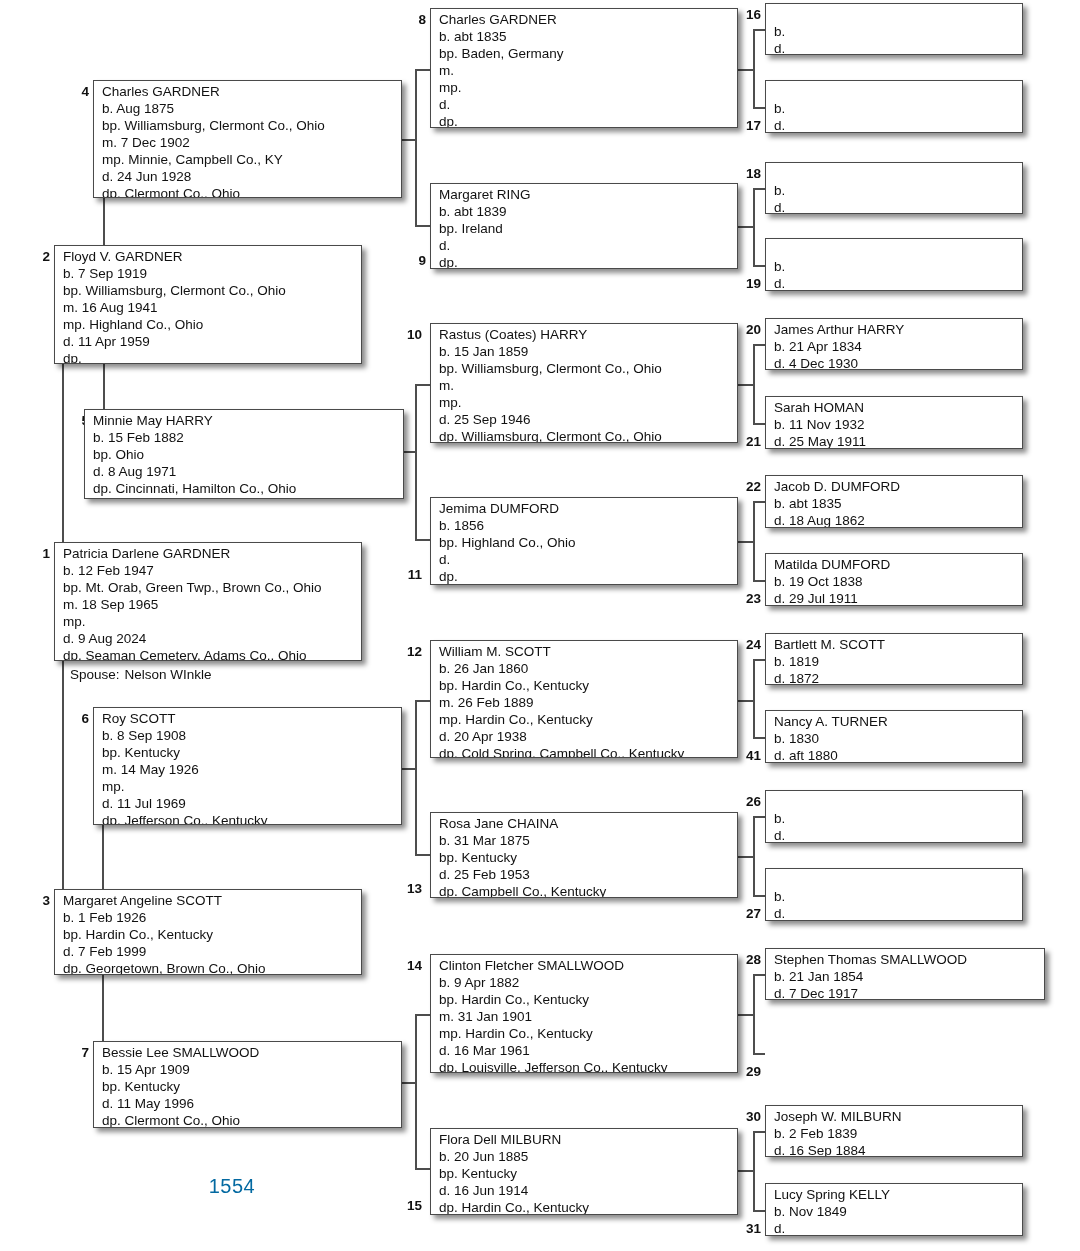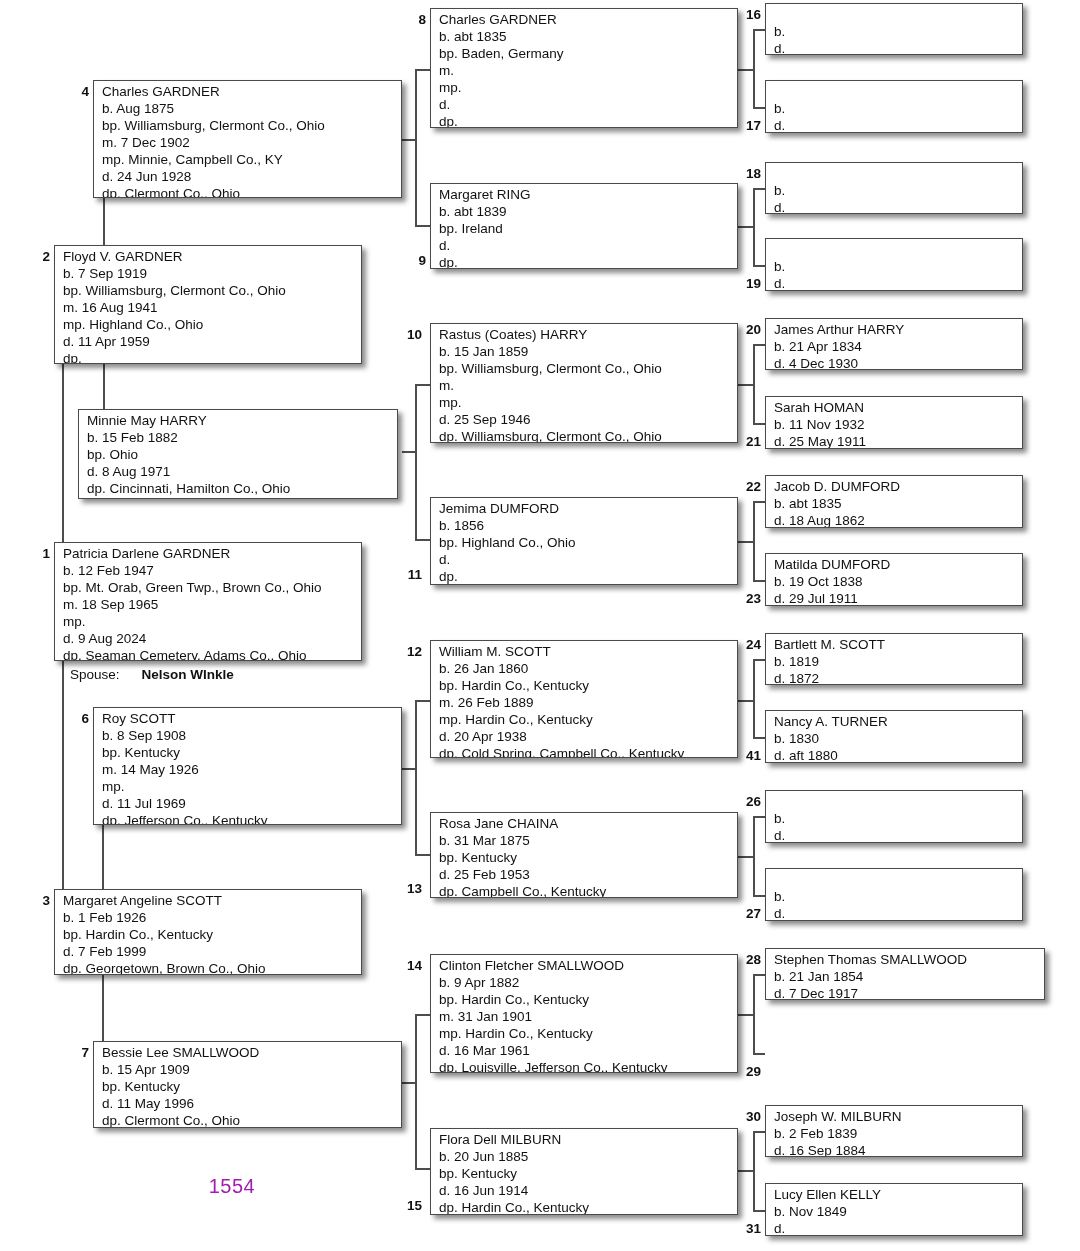--- a/index.html
+++ b/index.html
@@ -12,23 +12,23 @@
     box-shadow:4px 4px 5px rgba(0,0,0,0.45);
     padding:2px 4px 0 8px; box-sizing:border-box; overflow:hidden;
   }
   .ln { font-size:13.5px; line-height:17px; white-space:nowrap; min-height:17px; }
   .pnum {
     position:absolute; width:24px; text-align:right;
     font-size:13.5px; font-weight:bold; line-height:17px;
   }
   .cl { position:absolute; background:#4d4d4d; }
   .spouse { position:absolute; left:70px; top:666px; font-size:13.5px; line-height:17px; }
-  .spouse .nm { margin-left:22px;font-weight:bold; }
+  .spouse .nm { margin-left:5px; }
   .pageno { position:absolute; left:202px; top:1175px; width:60px; text-align:center;
-    font-size:20px; letter-spacing:0.5px; color:#a21caf; }
+    font-size:20px; letter-spacing:0.5px; color:#0369a1; }
 </style>
 </head>
 <body>
 
 <div class="stage">
 
   <div class="cl" style="left:103px;top:198px;width:2px;height:47px"></div>
   <div class="cl" style="left:103px;top:364px;width:2px;height:45px"></div>
   <div class="cl" style="left:62px;top:364px;width:2px;height:178px"></div>
   <div class="cl" style="left:62px;top:661px;width:2px;height:228px"></div>
@@ -111,21 +111,21 @@
     <div class="ln">Floyd V. GARDNER</div>
     <div class="ln">b. 7 Sep 1919</div>
     <div class="ln">bp. Williamsburg, Clermont Co., Ohio</div>
     <div class="ln">m. 16 Aug 1941</div>
     <div class="ln">mp. Highland Co., Ohio</div>
     <div class="ln">d. 11 Apr 1959</div>
     <div class="ln">dp.</div>
   </div>
 
   <div class="pnum" style="left:65px;top:412px">5</div>
-  <div class="pbox" style="left:78px;top:409px;width:320px;height:90px">
+  <div class="pbox" style="left:84px;top:409px;width:320px;height:90px">
     <div class="ln">Minnie May HARRY</div>
     <div class="ln">b. 15 Feb 1882</div>
     <div class="ln">bp. Ohio</div>
     <div class="ln">d. 8 Aug 1971</div>
     <div class="ln">dp. Cincinnati, Hamilton Co., Ohio</div>
   </div>
 
   <div class="pnum" style="left:26px;top:545px">1</div>
   <div class="pbox" style="left:54px;top:542px;width:308px;height:119px">
     <div class="ln">Patricia Darlene GARDNER</div>
@@ -332,18 +332,18 @@
   </div>
   <div class="pnum" style="left:737px;top:1063px">29</div>
   <div class="pnum" style="left:737px;top:1108px">30</div>
   <div class="pbox" style="left:765px;top:1105px;width:258px;height:52px">
     <div class="ln">Joseph W. MILBURN</div>
     <div class="ln">b. 2 Feb 1839</div>
     <div class="ln">d. 16 Sep 1884</div>
   </div>
   <div class="pnum" style="left:737px;top:1220px">31</div>
   <div class="pbox" style="left:765px;top:1183px;width:258px;height:53px">
-    <div class="ln">Lucy Ellen KELLY</div>
+    <div class="ln">Lucy Spring KELLY</div>
     <div class="ln">b. Nov 1849</div>
     <div class="ln">d.</div>
   </div>
 
 </div>
 
 </body></html>

